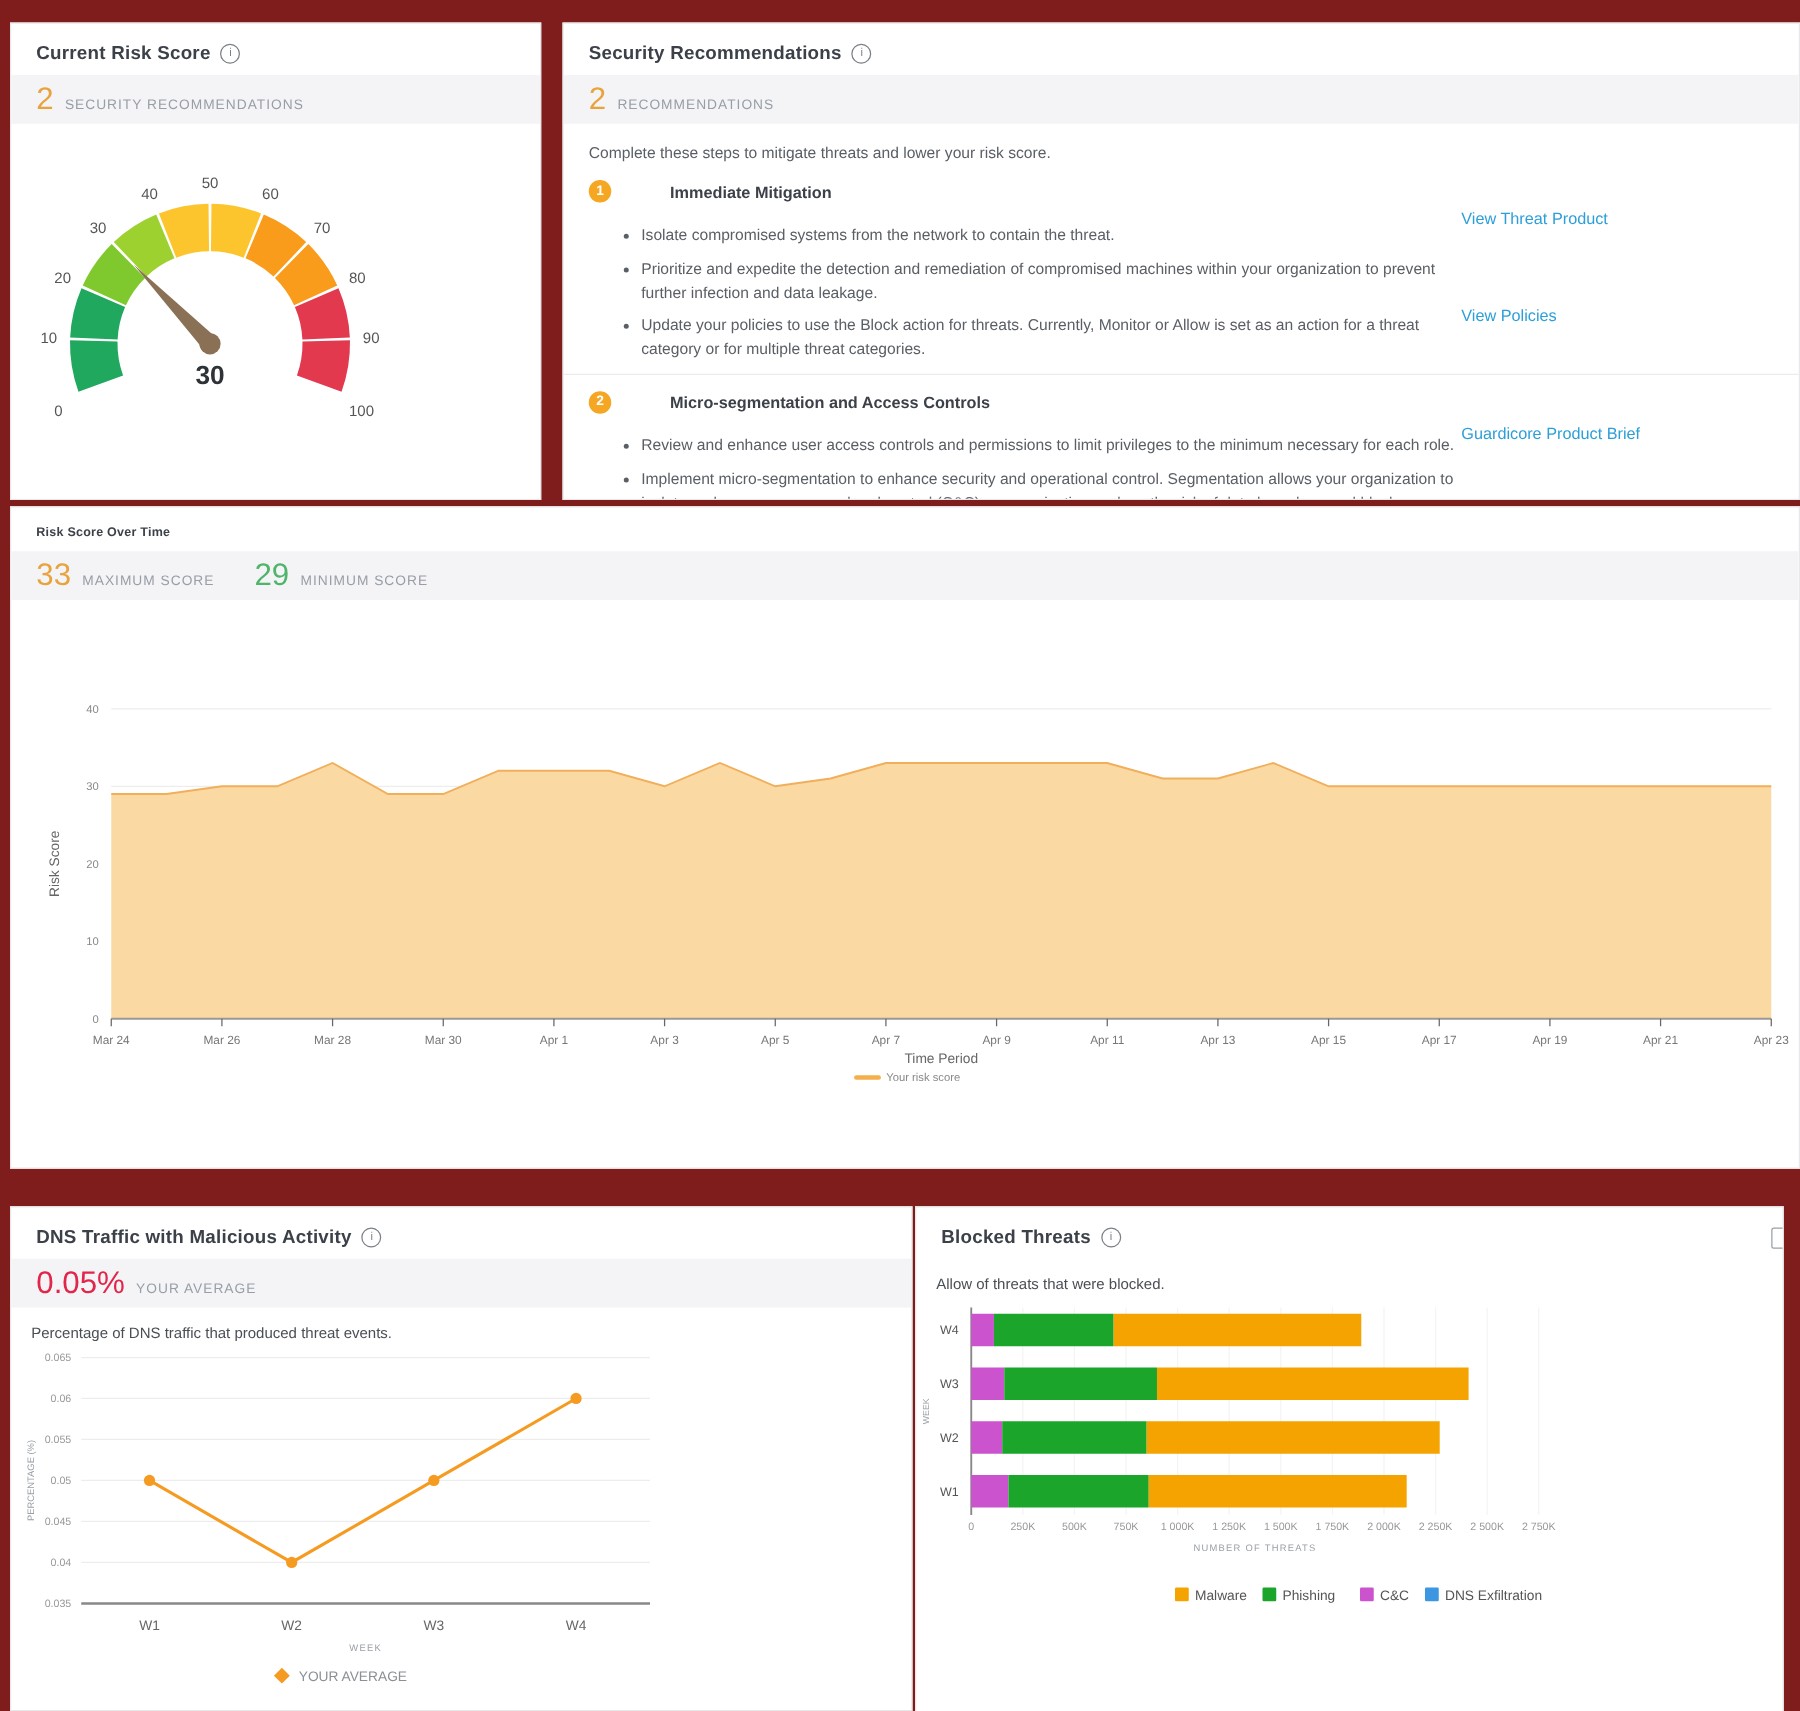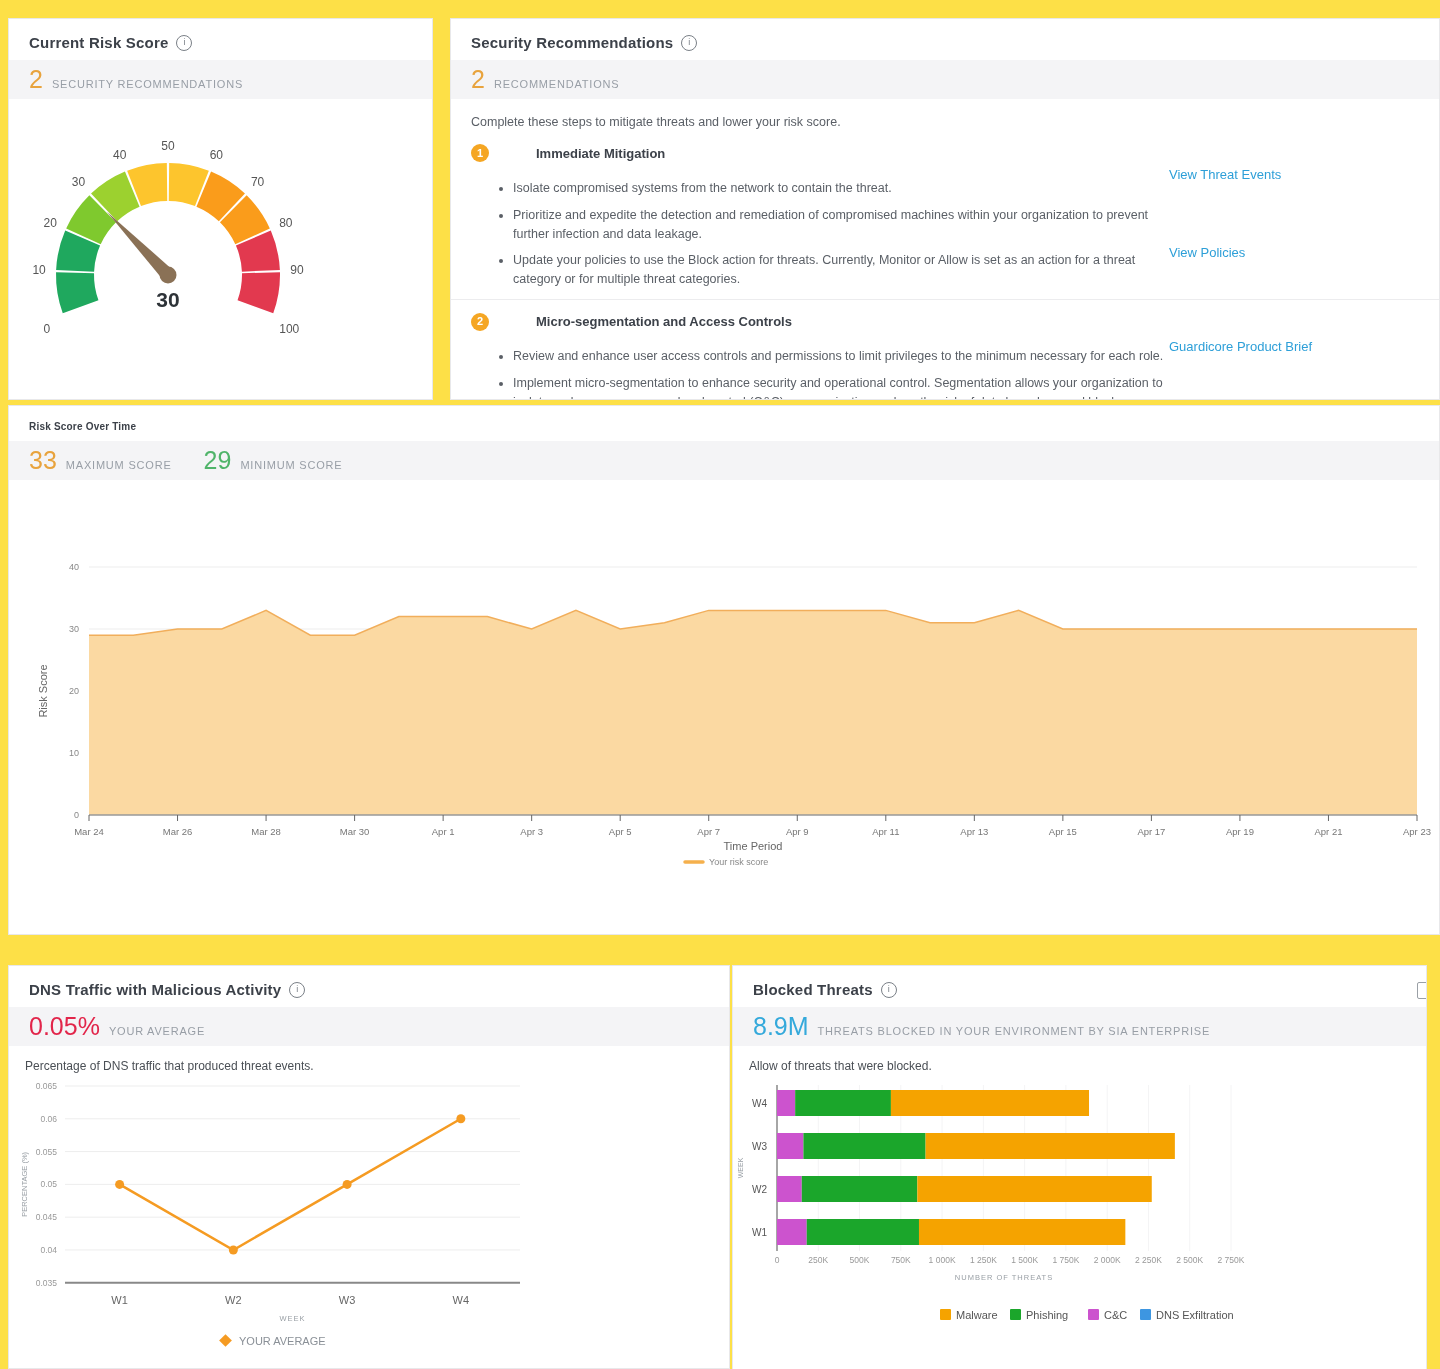--- a/index.html
+++ b/index.html
@@ -1,16 +1,16 @@
 <!DOCTYPE html>
 <html><head>
 <meta charset="utf-8">
 <style>
   html,body{margin:0;padding:0;background:#fff;font-family:"Liberation Sans",sans-serif;}
-  .page{position:relative;width:1440px;height:1369px;background:#fde047;overflow:hidden;}
+  .page{position:relative;width:1440px;height:1369px;background:#7f1d1d;overflow:hidden;}
   .panel{position:absolute;background:#fff;border:1px solid #e8e8ea;box-sizing:border-box;overflow:hidden;}
   .panel-header{display:flex;align-items:center;gap:8px;padding:15px 20px 9px;}
   .panel-title{font-size:15px;font-weight:bold;color:#3c4149;margin:0;letter-spacing:.2px;}
   .info-icon{width:14px;height:14px;min-width:14px;border:1.2px solid #7a8087;border-radius:50%;color:#7a8087;
     font-size:9px;display:inline-flex;align-items:center;justify-content:center;line-height:1;cursor:pointer;}
   .stat-band{background:#f4f4f6;padding:5px 20px;display:flex;align-items:baseline;gap:9px;}
   .stat-num{font-size:25px;line-height:1.15;color:#e8a33d;}
   .stat-num.green{color:#50b46a}.stat-num.red{color:#e2254a}.stat-num.blue{color:#34a9db}
   .stat-label{font-size:11px;color:#989ea6;letter-spacing:.8px;}
   .stat-gap{width:14px;}
@@ -95,21 +95,21 @@
           <div class="rec-head">
             <span class="rec-num">2</span>
             <span class="rec-title">Micro-segmentation and Access Controls</span>
           </div>
           <ul class="rec-bullets">
             <li>Review and enhance user access controls and permissions to limit privileges to the minimum necessary for each role.</li>
             <li>Implement micro-segmentation to enhance security and operational control. Segmentation allows your organization to isolate and manage command and control (C&amp;C) communication, reduce the risk of data breaches, and block unauthorized access.</li>
           </ul>
         </div>
     </div>
-  <a class="rec-link" href="#" style="top: 148px;">View Threat Events</a>
+  <a class="rec-link" href="#" style="top: 148px;">View Threat Product</a>
       <a class="rec-link" href="#" style="top: 226px;">View Policies</a>
       <a class="rec-link" href="#" style="top: 320px;">Guardicore Product Brief</a>
     </section>
 
   <section class="panel" style="left:8px;top:405px;width:1432px;height:530px;">
     <div class="panel-header">
       <h2 class="panel-title" style="font-size:10px;">Risk Score Over Time</h2>
     </div>
     <div class="stat-band">
       <span class="stat-num">33</span>
@@ -210,24 +210,20 @@
         <text x="230" y="272" font-size="11" fill="#8a9097">YOUR AVERAGE</text>
       </svg>
   </section>
 
   <section class="panel" style="left:732px;top:965px;width:695px;height:420px;">
     <div class="panel-header">
       <h2 class="panel-title">Blocked Threats</h2>
       <span class="info-icon">i</span>
     </div>
     <span class="expand-icon"></span>
-    <div class="stat-band">
-      <span class="stat-num blue">8.9M</span>
-      <span class="stat-label">THREATS BLOCKED IN YOUR ENVIRONMENT BY SIA ENTERPRISE</span>
-    </div>
     <div class="panel-desc">Allow of threats that were blocked.</div>
     <svg id="bar-svg" width="693" height="286" viewBox="0 0 693 286">
         <text x="44" y="190" text-anchor="middle" font-size="8.5" fill="#999">0</text>
         <line x1="85.27272727272728" y1="12" x2="85.27272727272728" y2="178" stroke="#f4f4f5" stroke-width="1"></line>
         <text x="85.27272727272728" y="190" text-anchor="middle" font-size="8.5" fill="#999">250K</text>
         <line x1="126.54545454545455" y1="12" x2="126.54545454545455" y2="178" stroke="#f4f4f5" stroke-width="1"></line>
         <text x="126.54545454545455" y="190" text-anchor="middle" font-size="8.5" fill="#999">500K</text>
         <line x1="167.8181818181818" y1="12" x2="167.8181818181818" y2="178" stroke="#f4f4f5" stroke-width="1"></line>
         <text x="167.8181818181818" y="190" text-anchor="middle" font-size="8.5" fill="#999">750K</text>
         <line x1="209.0909090909091" y1="12" x2="209.0909090909091" y2="178" stroke="#f4f4f5" stroke-width="1"></line>

